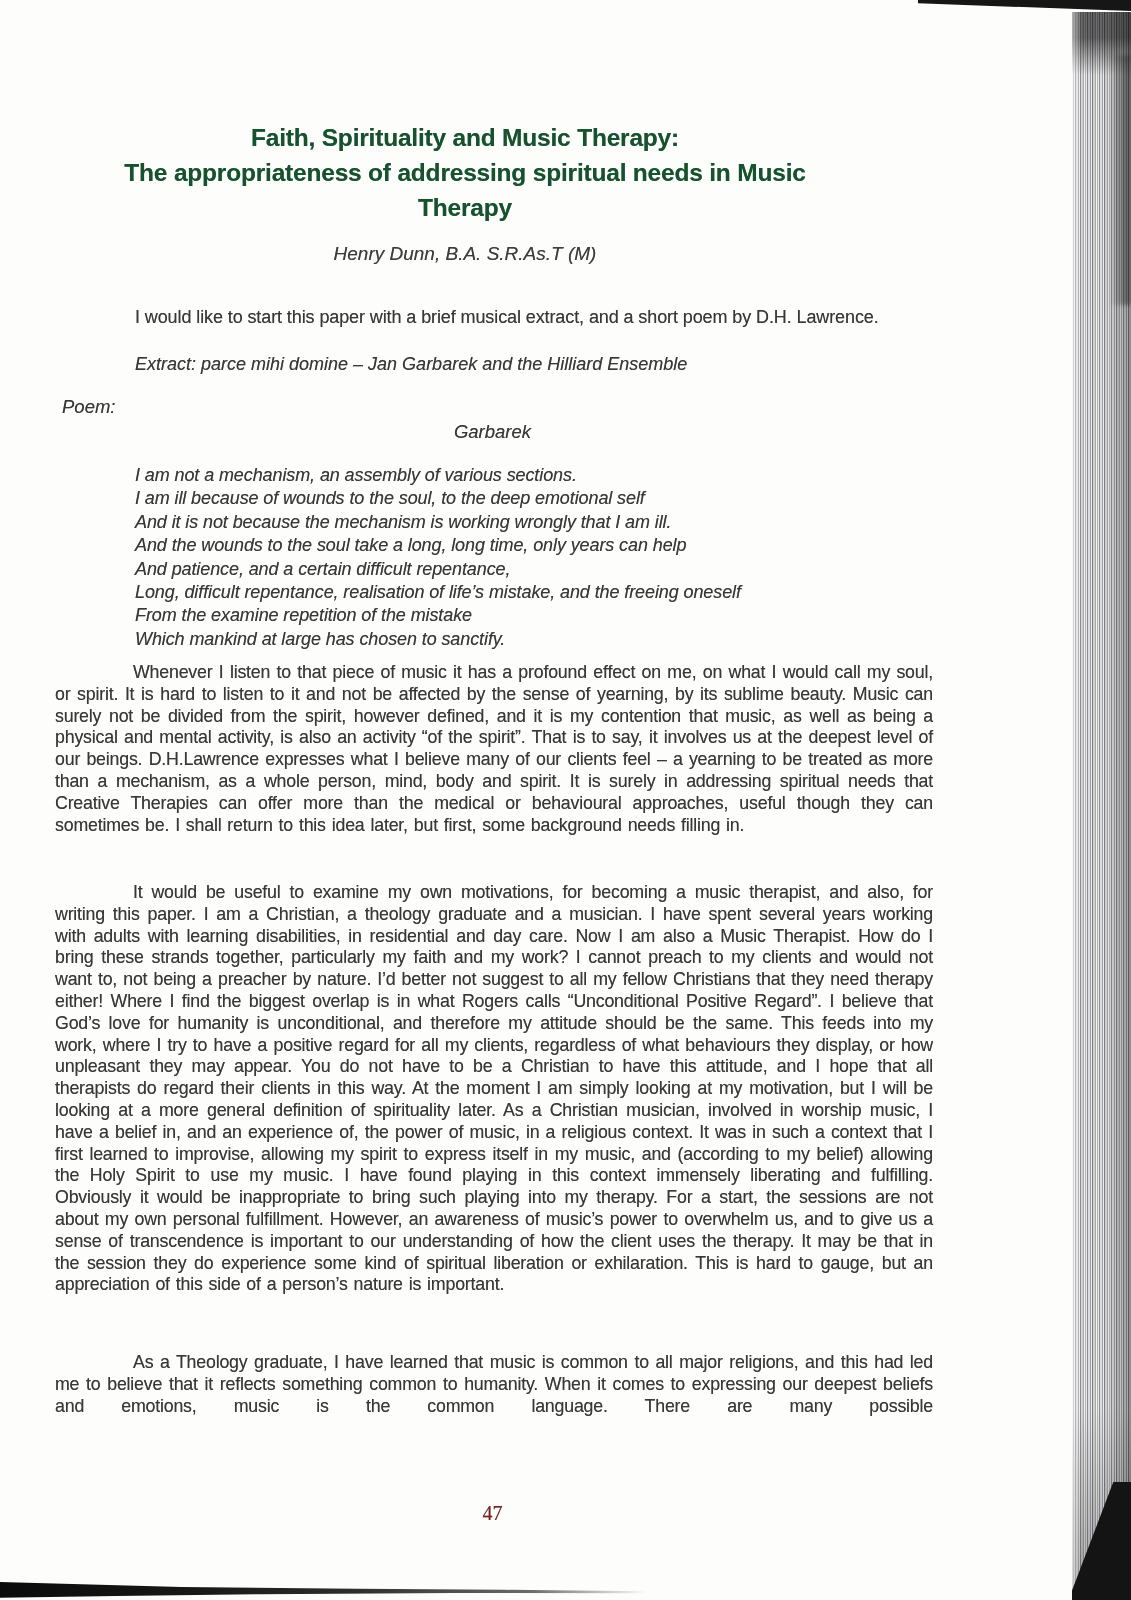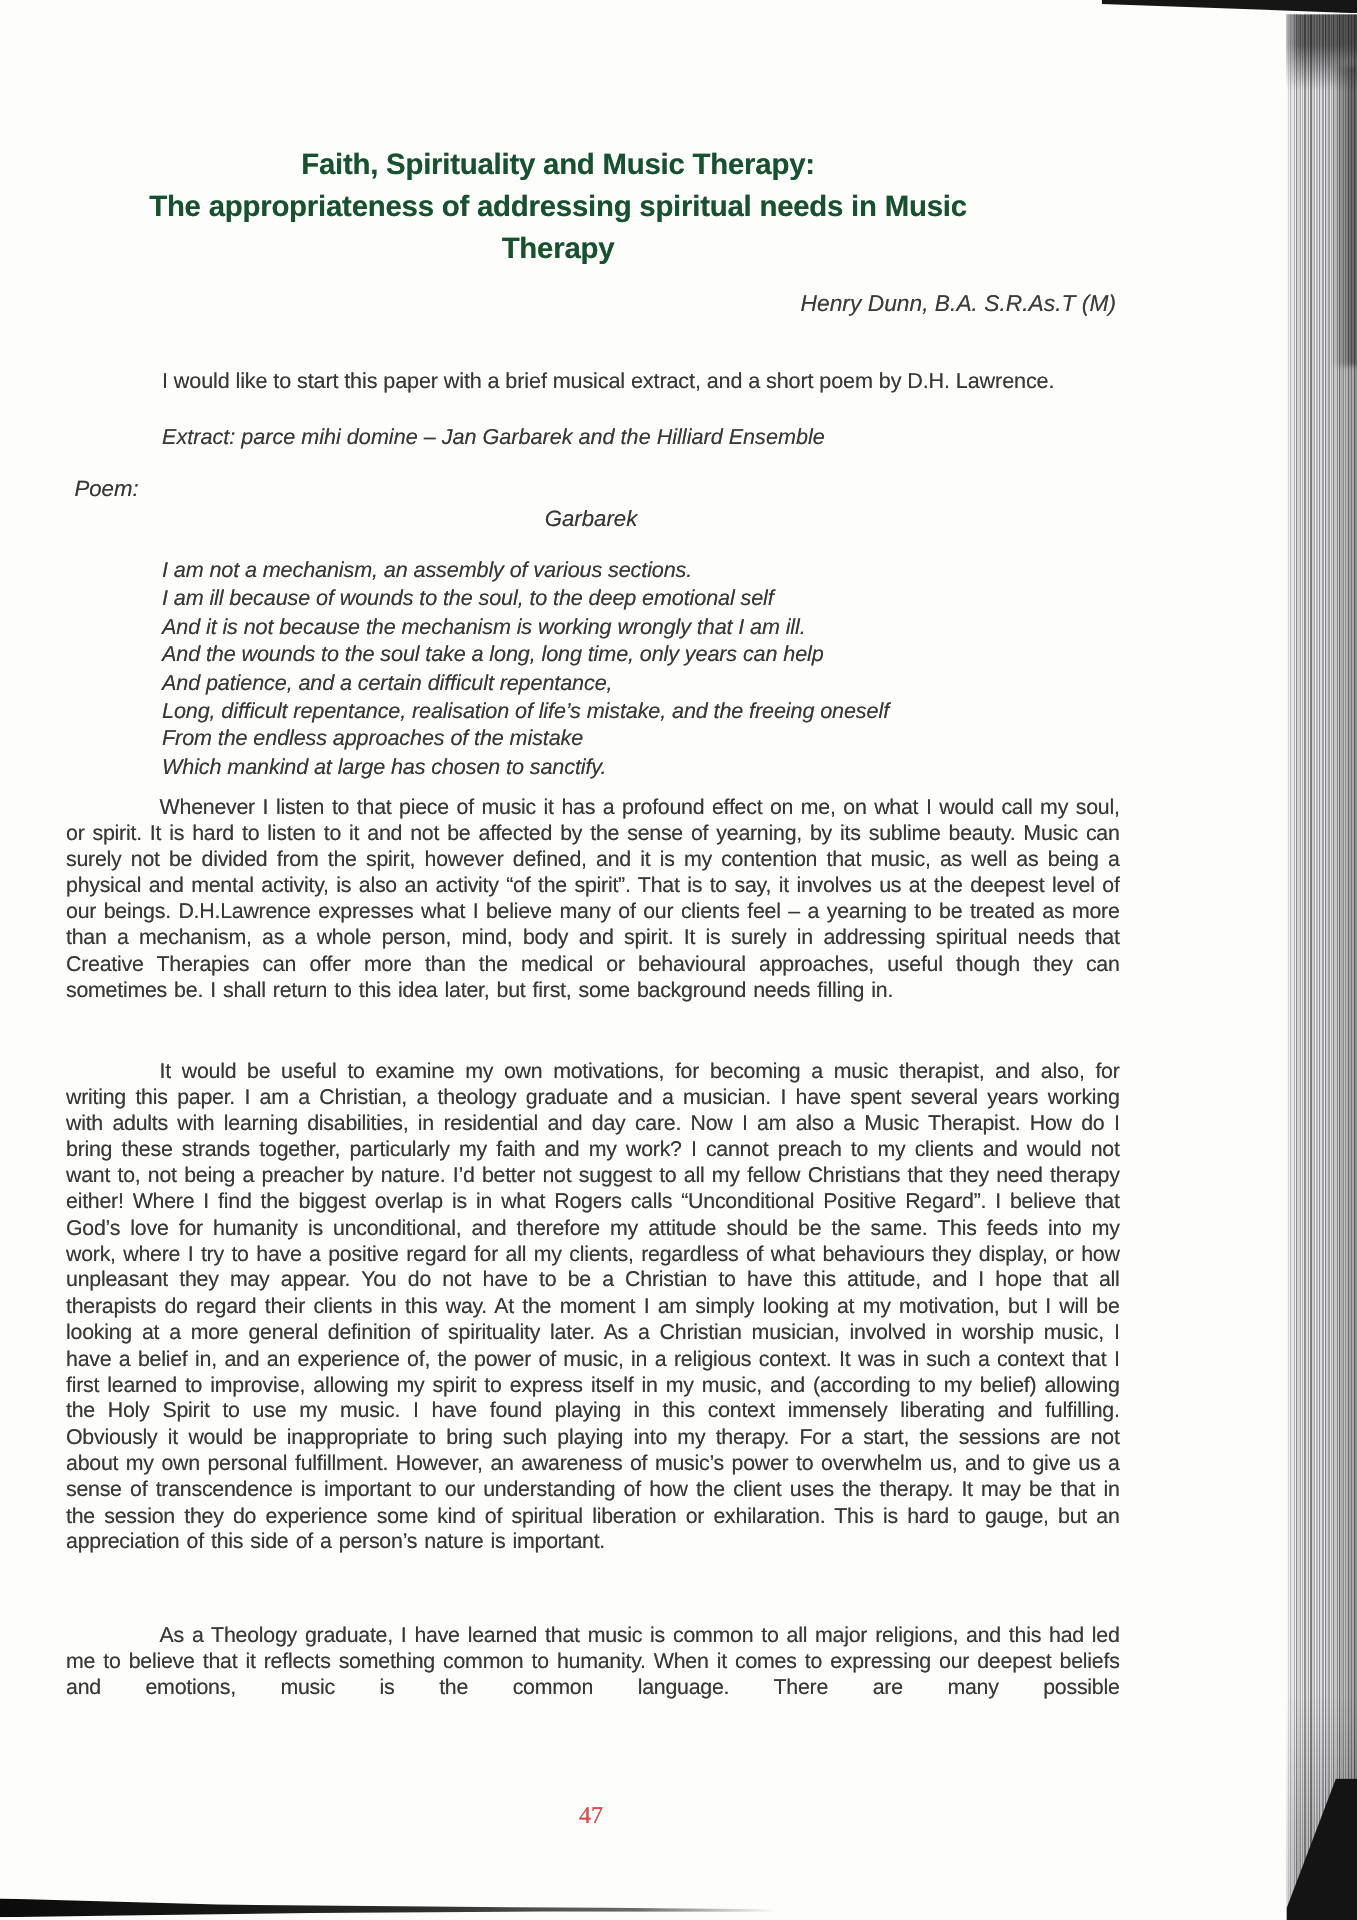--- a/index.html
+++ b/index.html
@@ -13,21 +13,21 @@
     color:#383838;
   }
   .txt{ text-shadow:0 0 .5px rgba(55,55,55,.6); }
   .title{
     position:absolute;top:120px;left:0;width:930px;
     text-align:center;font-weight:bold;font-size:24.5px;line-height:35px;
     color:#14532d;letter-spacing:-0.2px;
   }
   .author{
     position:absolute;top:243px;left:0;width:930px;
-    text-align:right;font-style:italic;font-size:19px;color:#3c3c3c;
+    text-align:center;font-style:italic;font-size:19px;color:#3c3c3c;
   }
   .intro{
     position:absolute;top:306px;left:135px;width:796px;
     font-size:18px;line-height:23.5px;text-align:justify;letter-spacing:-0.1px;
   }
   .extract{
     position:absolute;top:353px;left:135px;width:800px;
     font-style:italic;font-size:18px;line-height:23.5px;
   }
   .poem-label{
@@ -48,21 +48,21 @@
     text-align:justify;letter-spacing:-0.2px;word-spacing:1.2px;
     text-indent:78px;
   }
   .p1{top:662px;}
   .p2{top:882px;}
   .p3{top:1352px;text-align-last:justify;}
   .pageno{
     position:absolute;top:1502px;left:55px;width:875px;
     text-align:center;
     font-family:"Liberation Serif","DejaVu Serif",serif;
-    font-size:20px;color:#ef4444;
+    font-size:20px;color:#7f1d1d;
   }
 
   
   .top-bar{
     position:absolute;top:0;left:918px;width:213px;height:11px;
     background:#161616;
     clip-path:polygon(0 0,100% 0,100% 100%,0 30%);
   }
   .edge-strip{
     position:absolute;left:1072px;top:12px;width:59px;height:1588px;
@@ -111,21 +111,21 @@
 
   <div class="poem-title txt">Garbarek</div>
 
   <div class="poem txt">
     <div>I am not a mechanism, an assembly of various sections.</div>
     <div>I am ill because of wounds to the soul, to the deep emotional self</div>
     <div>And it is not because the mechanism is working wrongly that I am ill.</div>
     <div>And the wounds to the soul take a long, long time, only years can help</div>
     <div>And patience, and a certain difficult repentance,</div>
     <div>Long, difficult repentance, realisation of life’s mistake, and the freeing oneself</div>
-    <div>From the endless approaches of the mistake</div>
+    <div>From the examine repetition of the mistake</div>
     <div>Which mankind at large has chosen to sanctify.</div>
   </div>
 
   <div class="bodypara p1 txt">Whenever I listen to that piece of music it has a profound effect on me, on what I would call my soul, or spirit. It is hard to listen to it and not be affected by the sense of yearning, by its sublime beauty. Music can surely not be divided from the spirit, however defined, and it is my contention that music, as well as being a physical and mental activity, is also an activity “of the spirit”. That is to say, it involves us at the deepest level of our beings. D.H.Lawrence expresses what I believe many of our clients feel – a yearning to be treated as more than a mechanism, as a whole person, mind, body and spirit. It is surely in addressing spiritual needs that Creative Therapies can offer more than the medical or behavioural approaches, useful though they can sometimes be. I shall return to this idea later, but first, some background needs filling in.</div>
   <div class="bodypara p2 txt">It would be useful to examine my own motivations, for becoming a music therapist, and also, for writing this paper. I am a Christian, a theology graduate and a musician. I have spent several years working with adults with learning disabilities, in residential and day care. Now I am also a Music Therapist. How do I bring these strands together, particularly my faith and my work? I cannot preach to my clients and would not want to, not being a preacher by nature. I’d better not suggest to all my fellow Christians that they need therapy either! Where I find the biggest overlap is in what Rogers calls “Unconditional Positive Regard”. I believe that God’s love for humanity is unconditional, and therefore my attitude should be the same. This feeds into my work, where I try to have a positive regard for all my clients, regardless of what behaviours they display, or how unpleasant they may appear. You do not have to be a Christian to have this attitude, and I hope that all therapists do regard their clients in this way. At the moment I am simply looking at my motivation, but I will be looking at a more general definition of spirituality later. As a Christian musician, involved in worship music, I have a belief in, and an experience of, the power of music, in a religious context. It was in such a context that I first learned to improvise, allowing my spirit to express itself in my music, and (according to my belief) allowing the Holy Spirit to use my music. I have found playing in this context immensely liberating and fulfilling. Obviously it would be inappropriate to bring such playing into my therapy. For a start, the sessions are not about my own personal fulfillment. However, an awareness of music’s power to overwhelm us, and to give us a sense of transcendence is important to our understanding of how the client uses the therapy. It may be that in the session they do experience some kind of spiritual liberation or exhilaration. This is hard to gauge, but an appreciation of this side of a person’s nature is important.</div>
   <div class="bodypara p3 txt">As a Theology graduate, I have learned that music is common to all major religions, and this had led me to believe that it reflects something common to humanity. When it comes to expressing our deepest beliefs and emotions, music is the common language. There are many possible</div>
 
   <div class="pageno txt">47</div>
 
   <div class="top-bar"></div>

